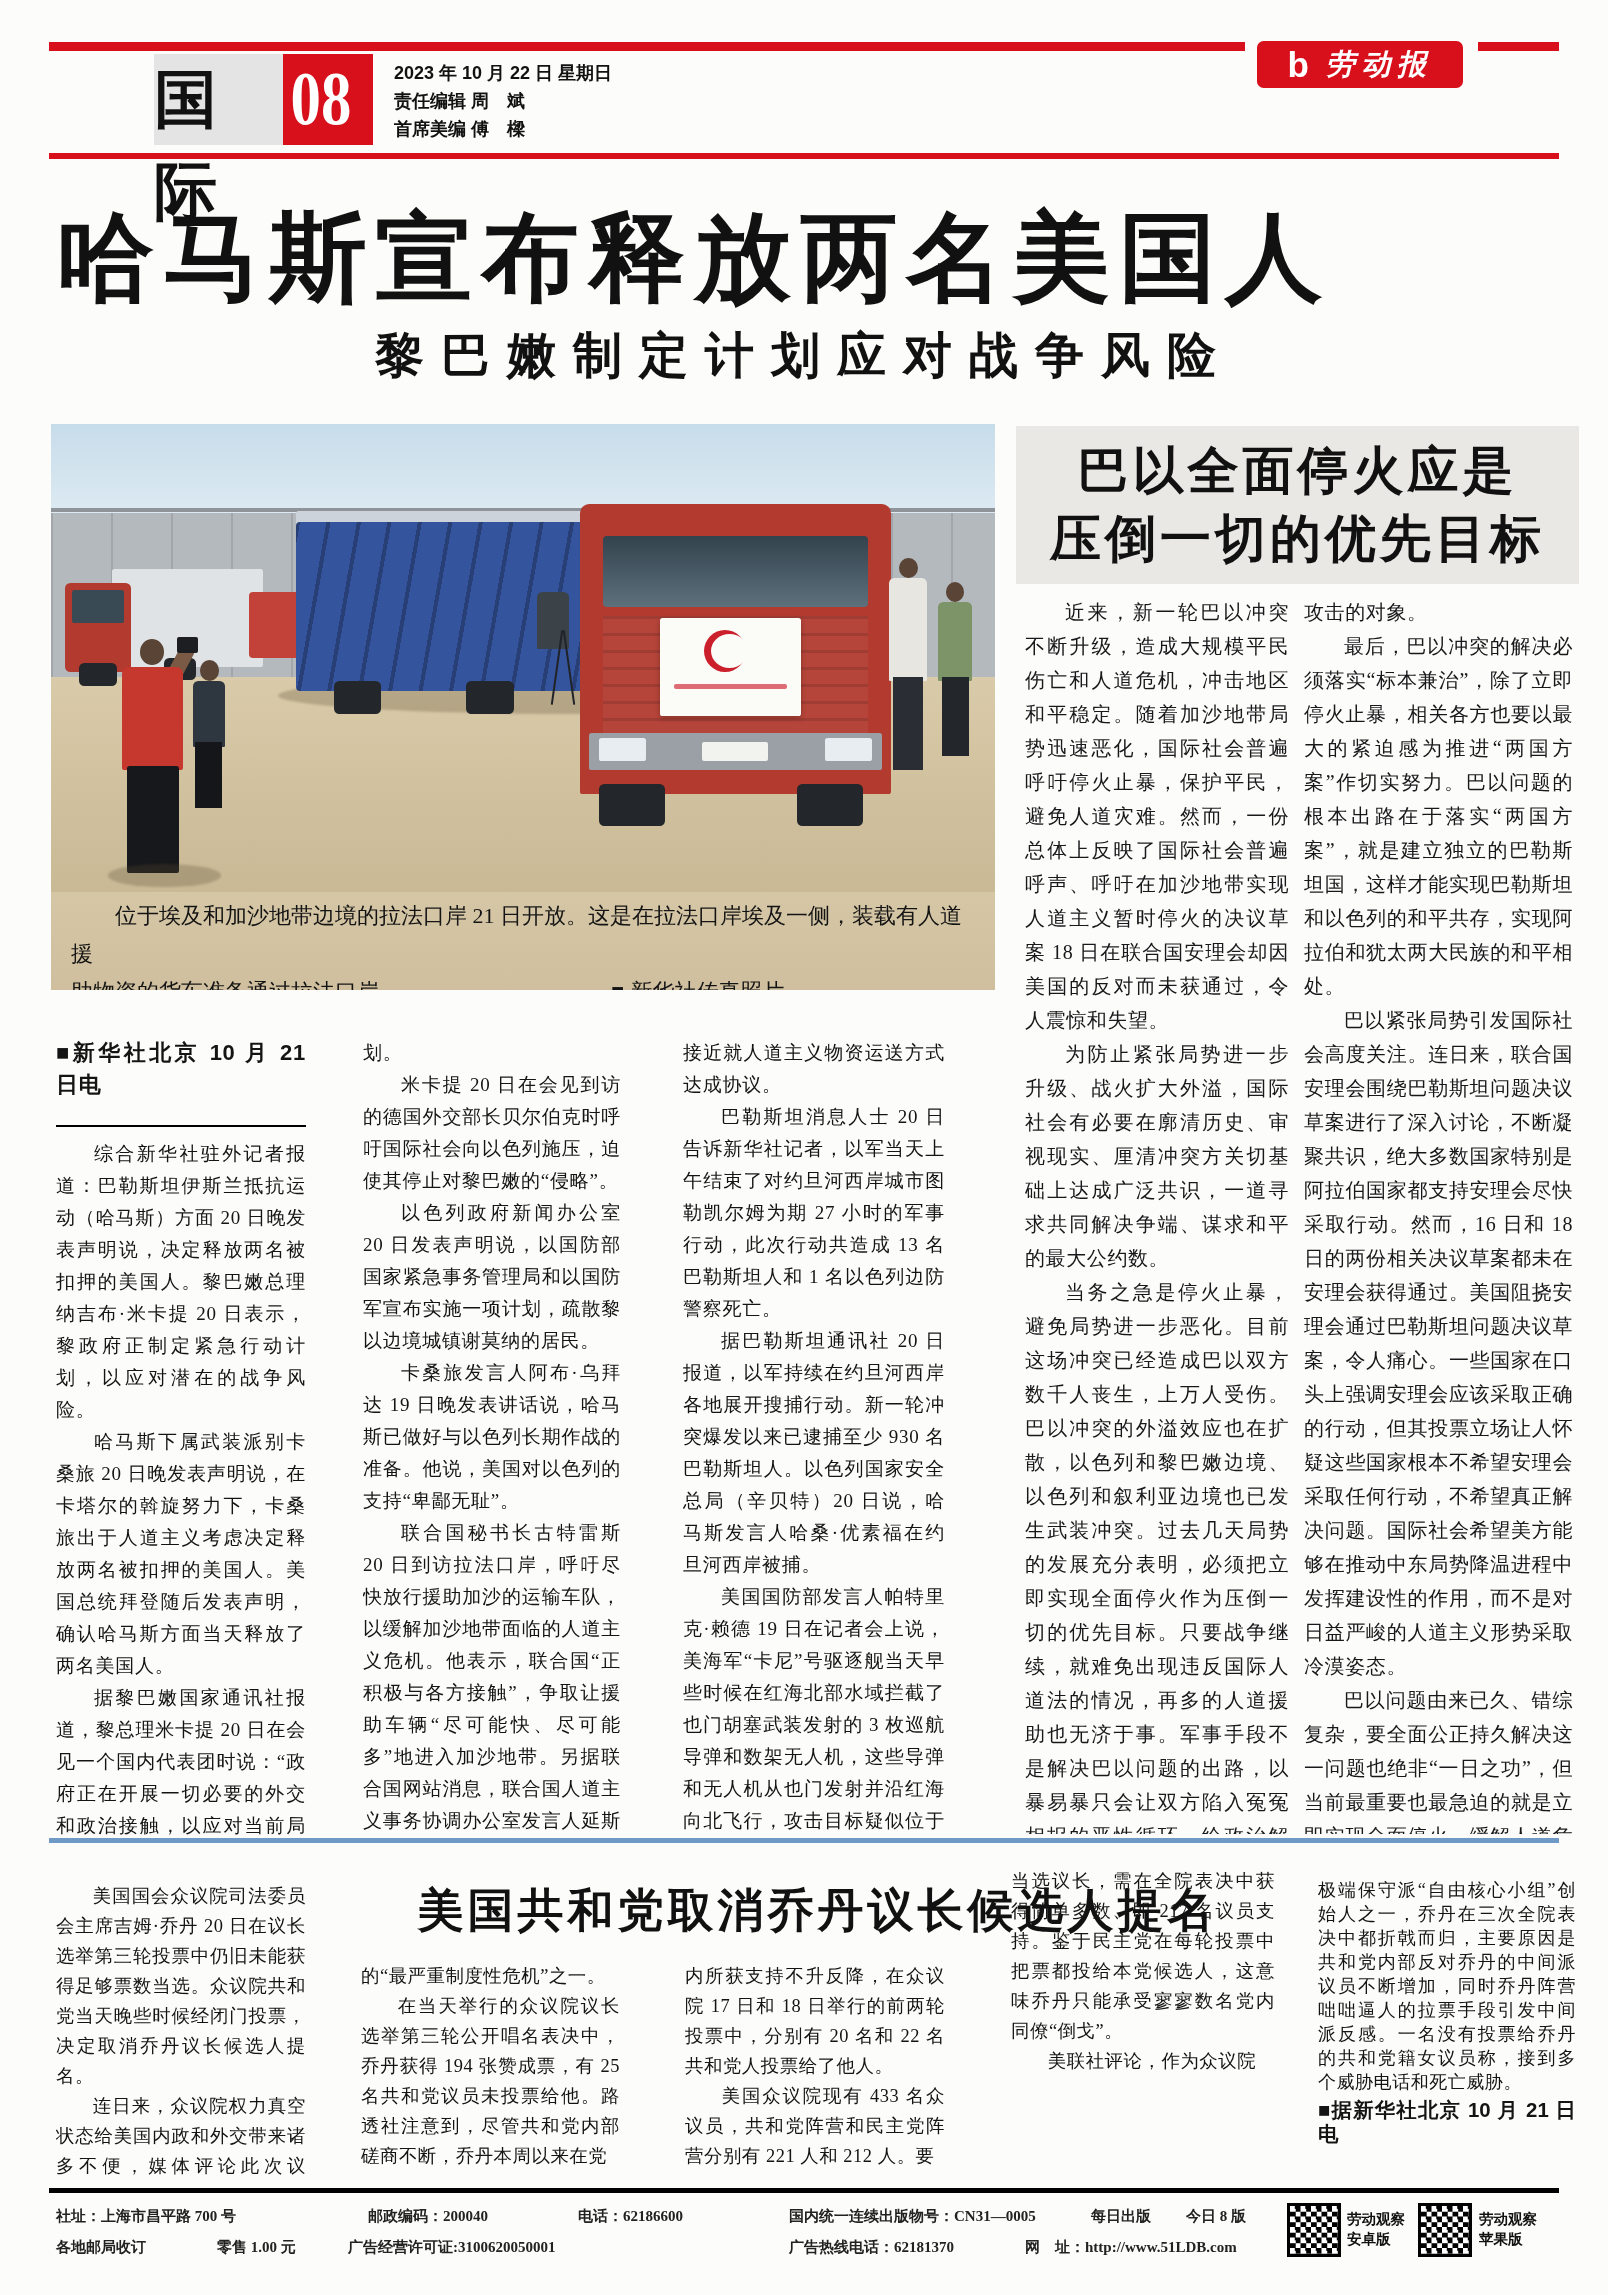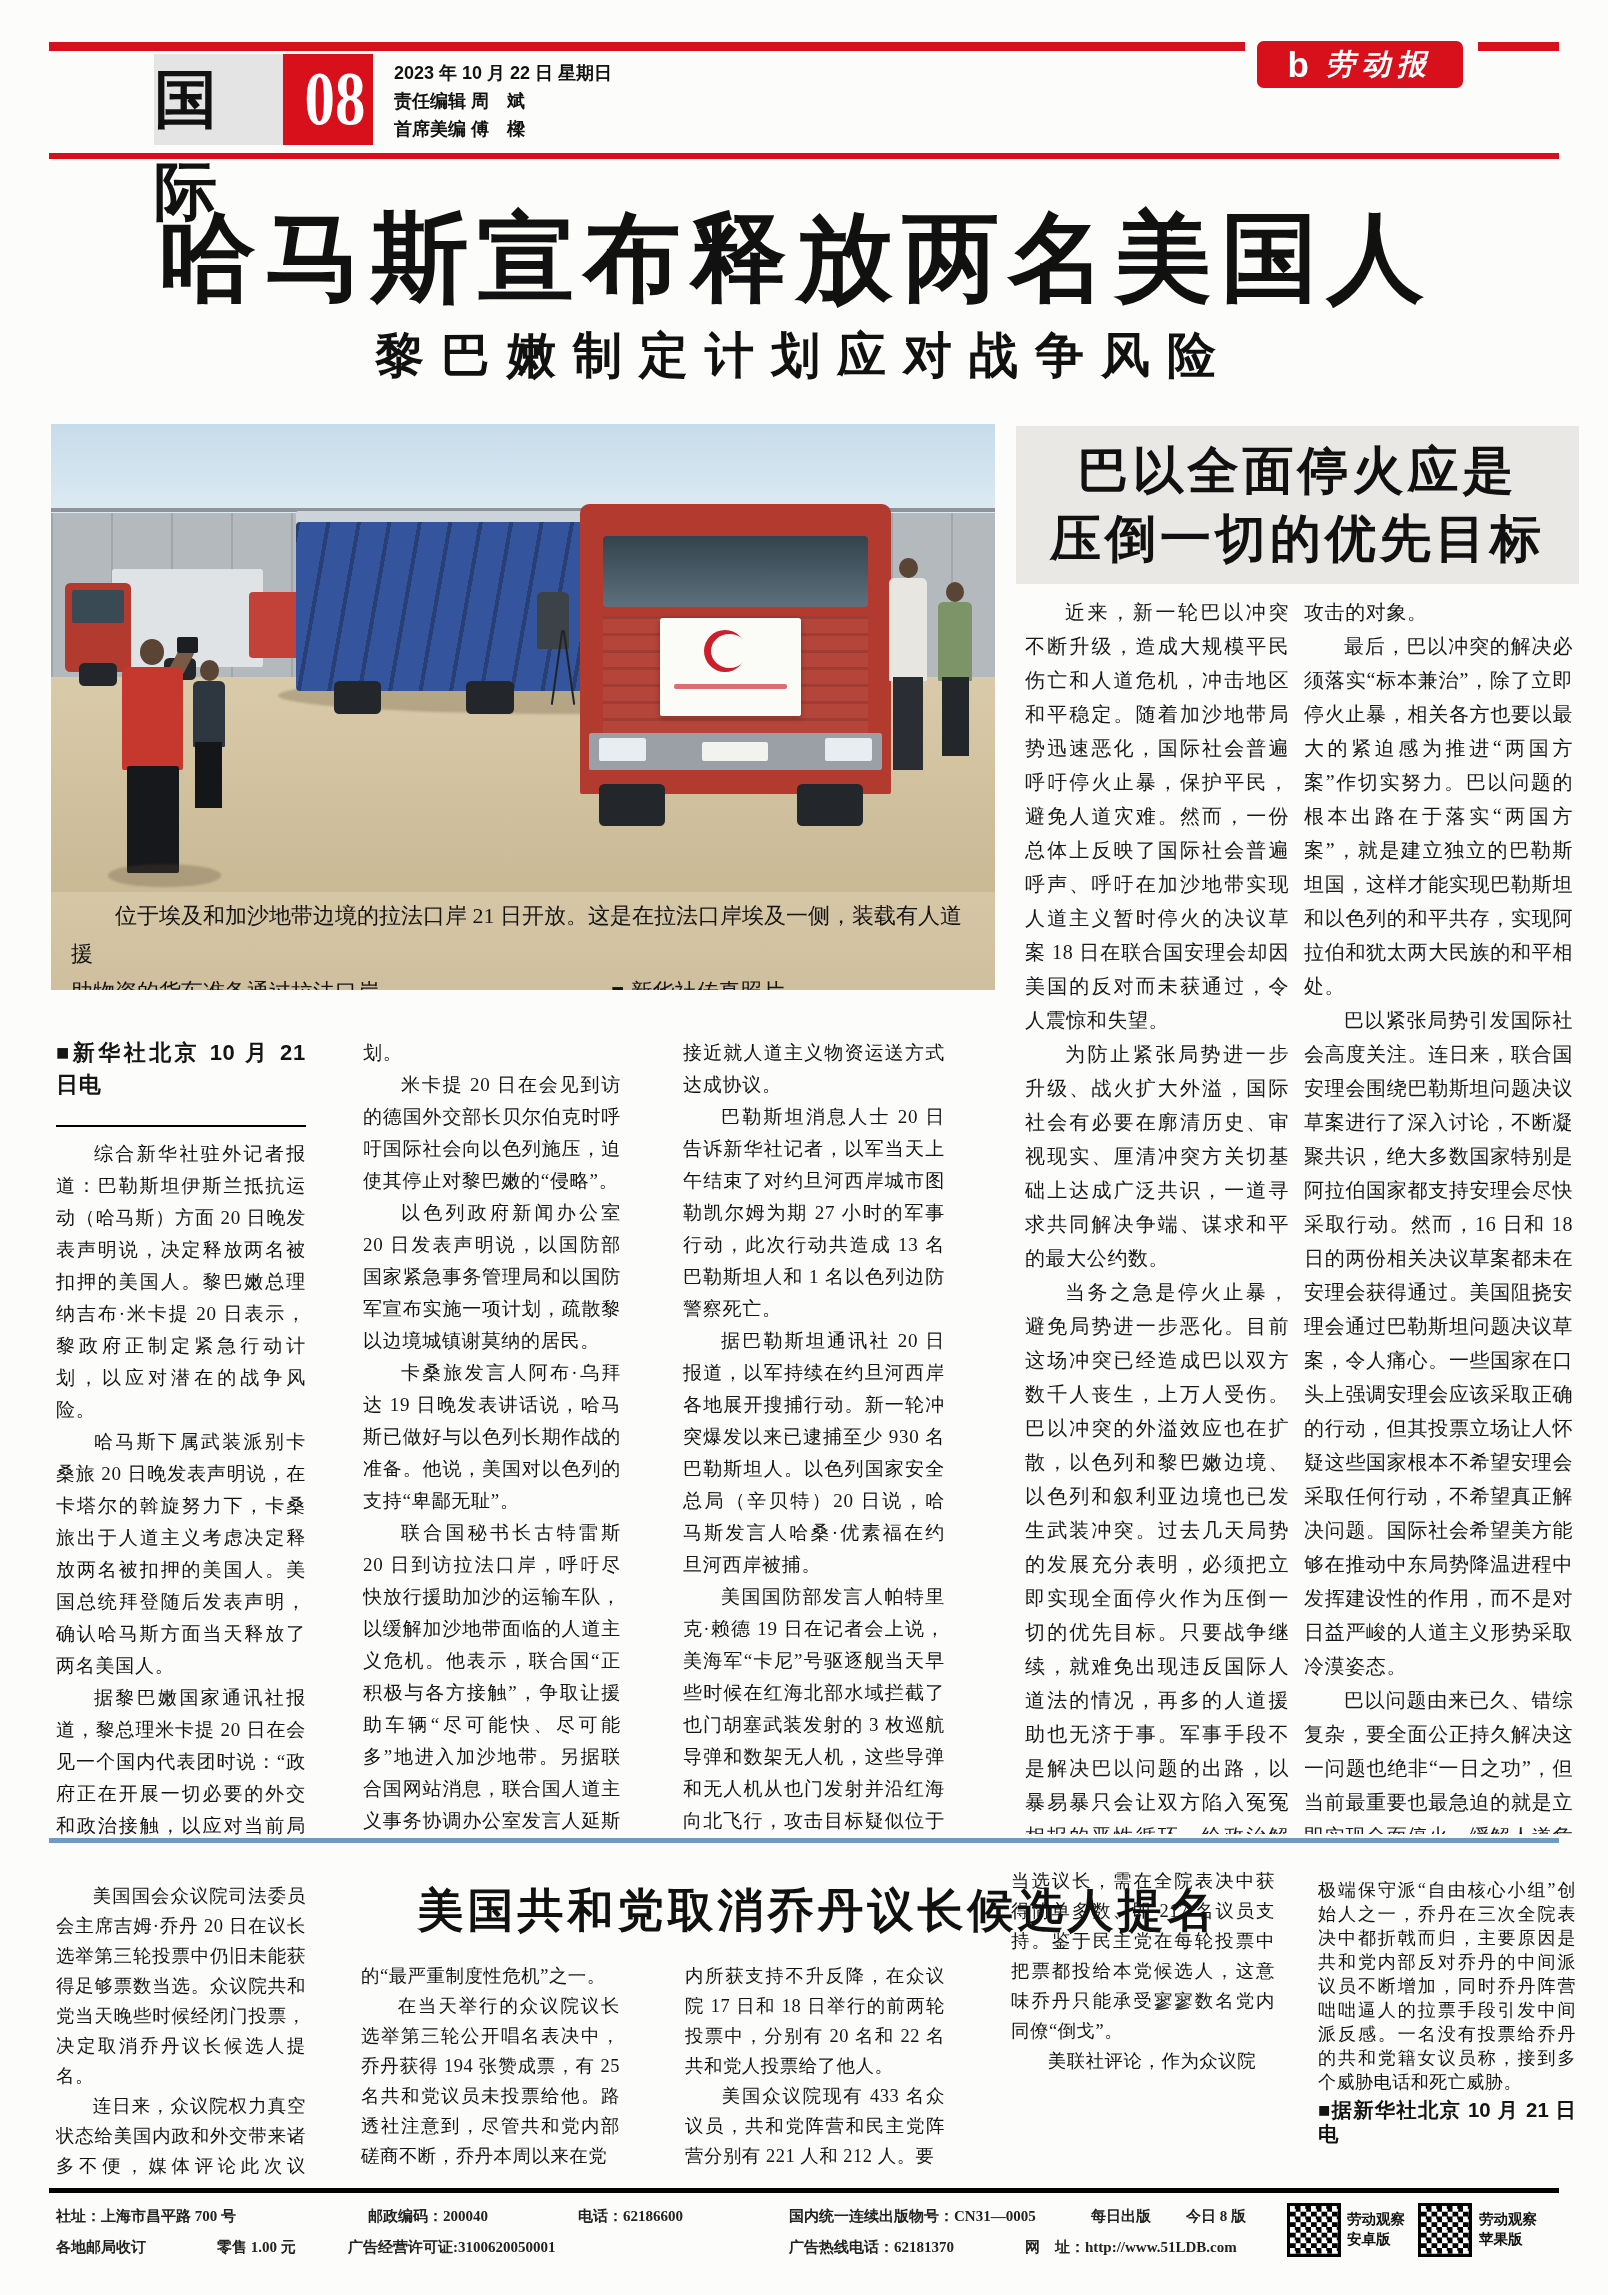--- a/index.html
+++ b/index.html
@@ -11,27 +11,27 @@
   
   .red-bar{background:#d7101c;height:9.2px;top:42px;}
   .masthead{left:1257px;top:41px;width:206px;height:47px;background:#d7101c;border-radius:6.6px;
             display:flex;align-items:center;justify-content:center;gap:17px;}
   .masthead .b{color:#fff;font-weight:900;font-size:35px;line-height:35px;font-family:"Liberation Sans",sans-serif;}
   .masthead .brand{color:#fff;font-size:29px;font-weight:700;font-style:italic;letter-spacing:6.6px;
                    font-family:"DejaVu Serif",serif;}
   .sec-box{left:154px;top:54px;width:129px;height:91px;background:#e4e4e4;
            font-size:63px;font-weight:700;text-align:left;line-height:92px;letter-spacing:2.6px;}
   .pagenum-box{left:283px;top:54px;width:90px;height:91px;background:#d7101c;color:#fff;
-               font-weight:800;font-size:76px;text-align:right;line-height:89px;}
+               font-weight:800;font-size:76px;text-align:left;line-height:89px;}
   .pagenum-box span{display:inline-block;transform:scaleX(.8);}
   .head-meta{left:394px;top:59px;width:342px;font-size:18px;font-weight:700;line-height:28px;}
   .red-line2{left:49px;top:153px;width:1510px;height:6px;background:#d7101c;}
 
   
-  .h1{left:41px;top:194px;width:1510px;text-align:center;font-size:97px;font-weight:800;
+  .h1{left:57px;top:194px;width:1510px;font-size:97px;font-weight:800;
       letter-spacing:9.2px;white-space:nowrap;}
   .h2{left:49px;top:323px;width:1510px;text-align:center;font-size:49px;font-weight:600;
       letter-spacing:17px;white-space:nowrap;}
 
   
   .photo{left:51px;top:424px;width:944px;height:566px;overflow:hidden;}
   .scene{position:absolute;left:0;top:0;width:944px;height:468px;background:linear-gradient(#c7dcEA,#e9f2f7 30%);}
   .scene div{position:absolute;}
   .wall{left:0;top:19%;width:100%;height:36%;background:#b4b9be;
         background-image:repeating-linear-gradient(90deg,rgba(0,0,0,.10) 0 2px,transparent 2px 60px);}

